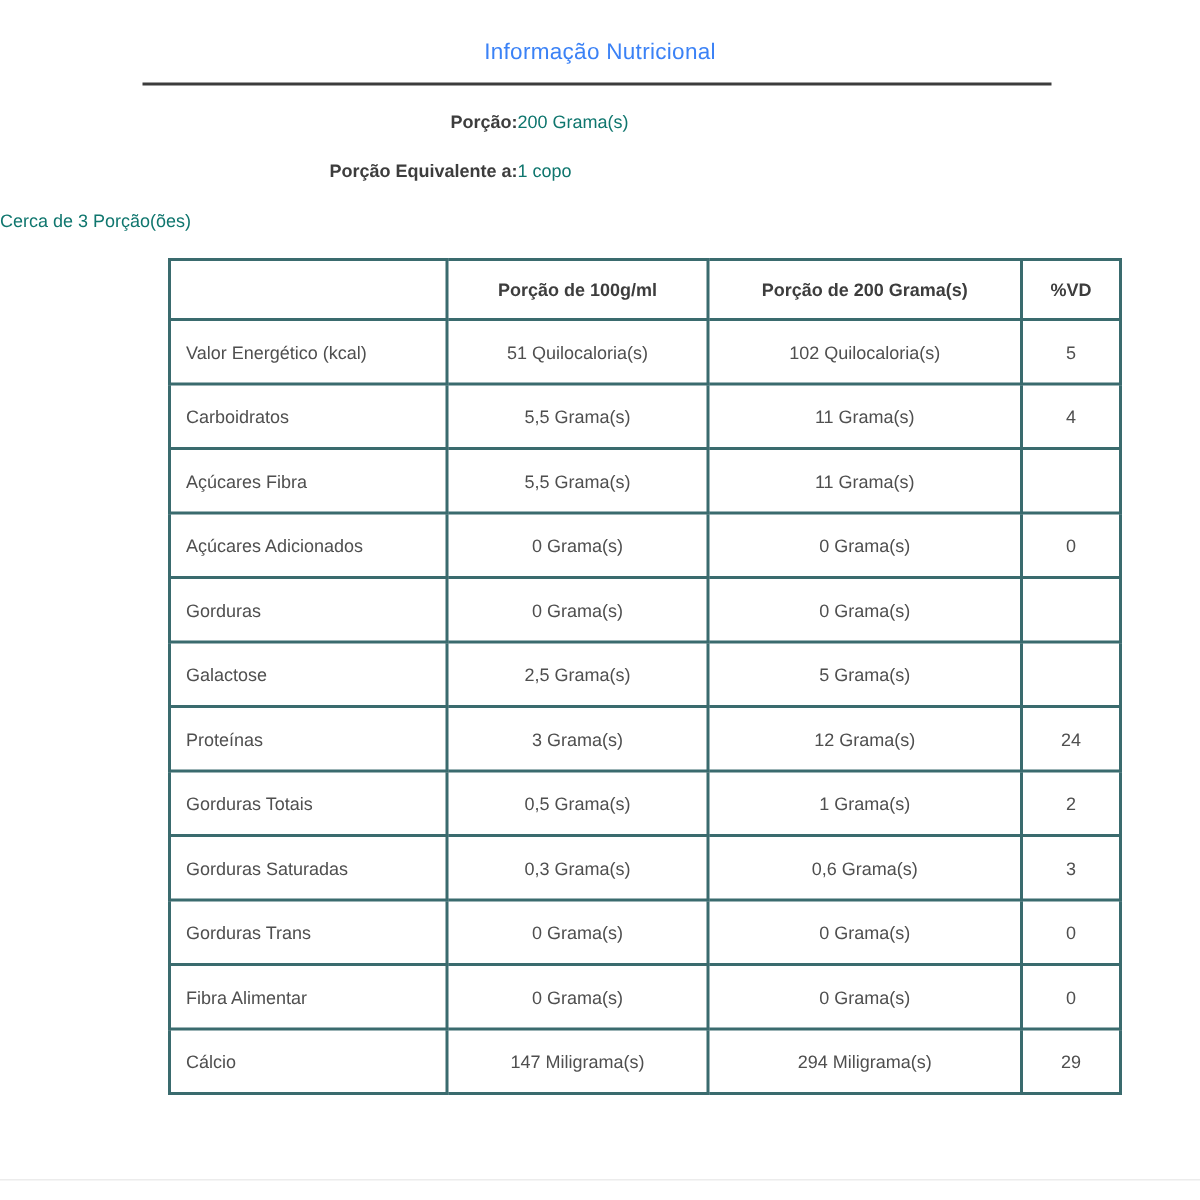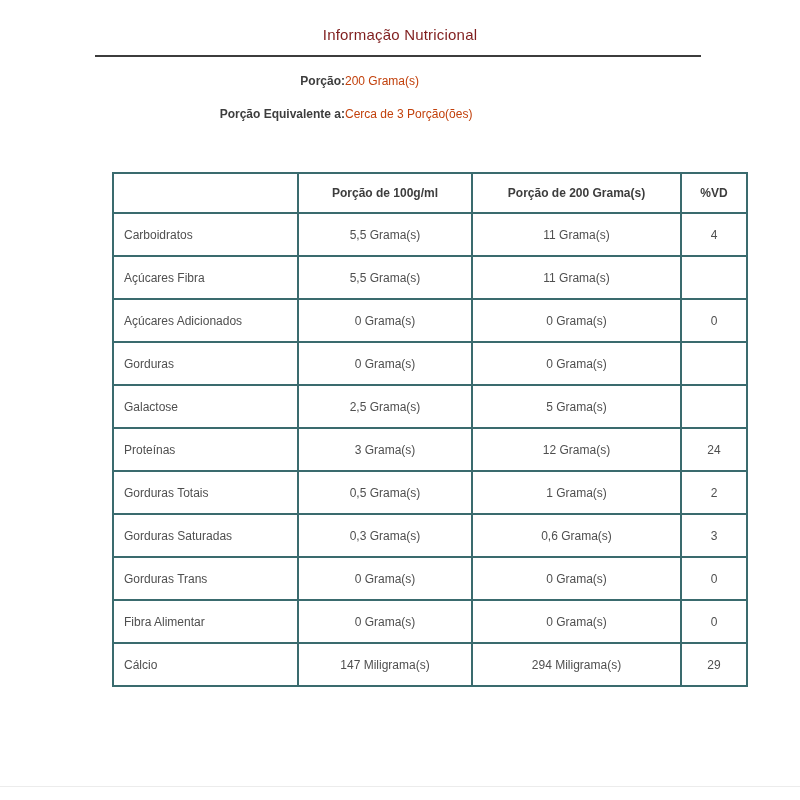--- a/index.html
+++ b/index.html
@@ -16,21 +16,21 @@
     overflow: hidden;
   }
   .page-title {
     position: absolute;
     top: 26px;
     left: 0;
     width: 100%;
     text-align: center;
     font-size: 15px;
     font-weight: 400;
-    color: #7f1d1d;
+    color: #3b82f6;
     margin: 0;
     letter-spacing: 0.2px;
   }
   .title-rule {
     position: absolute;
     top: 55px;
     left: 95px;
     width: 606px;
     height: 0;
     border-top: 2.5px solid #3c3c3c;
@@ -50,21 +50,21 @@
     justify-content: flex-end;
     font-size: 12px;
     font-weight: 700;
     color: #3d3d3d;
   }
   .serving .s-value {
     height: 33px;
     display: flex;
     align-items: center;
     font-size: 12px;
-    color: #c2410c;
+    color: #0f766e;
   }
   .table-wrap {
     position: absolute;
     top: 172px;
     left: 112px;
   }
   table.nutrition {
     border-collapse: collapse;
     table-layout: fixed;
     width: 578px;
@@ -112,35 +112,42 @@
 <div class="page">
 
   <h1 class="page-title">Informação Nutricional</h1>
 
   <div class="title-rule"></div>
 
   <div class="serving">
     <div class="s-label">Porção:</div>
     <div class="s-value">200 Grama(s)</div>
     <div class="s-label">Porção Equivalente a:</div>
+    <div class="s-value">1 copo</div>
     <div class="s-value">Cerca de 3 Porção(ões)</div>
   </div>
 
   <div class="table-wrap">
     <table class="nutrition">
       <thead>
         <tr>
           <th class="c1"></th>
           <th class="c2">Porção de 100g/ml</th>
           <th class="c3">Porção de 200 Grama(s)</th>
           <th class="c4">%VD</th>
         </tr>
       </thead>
       <tbody id="nutrition-rows">
           <tr>
+            <td class="c1">Valor Energético (kcal)</td>
+            <td class="c2">51 Quilocaloria(s)</td>
+            <td class="c3">102 Quilocaloria(s)</td>
+            <td class="c4">5</td>
+          </tr>
+          <tr>
             <td class="c1">Carboidratos</td>
             <td class="c2">5,5 Grama(s)</td>
             <td class="c3">11 Grama(s)</td>
             <td class="c4">4</td>
           </tr>
           <tr>
             <td class="c1">Açúcares Fibra</td>
             <td class="c2">5,5 Grama(s)</td>
             <td class="c3">11 Grama(s)</td>
             <td class="c4"></td>

